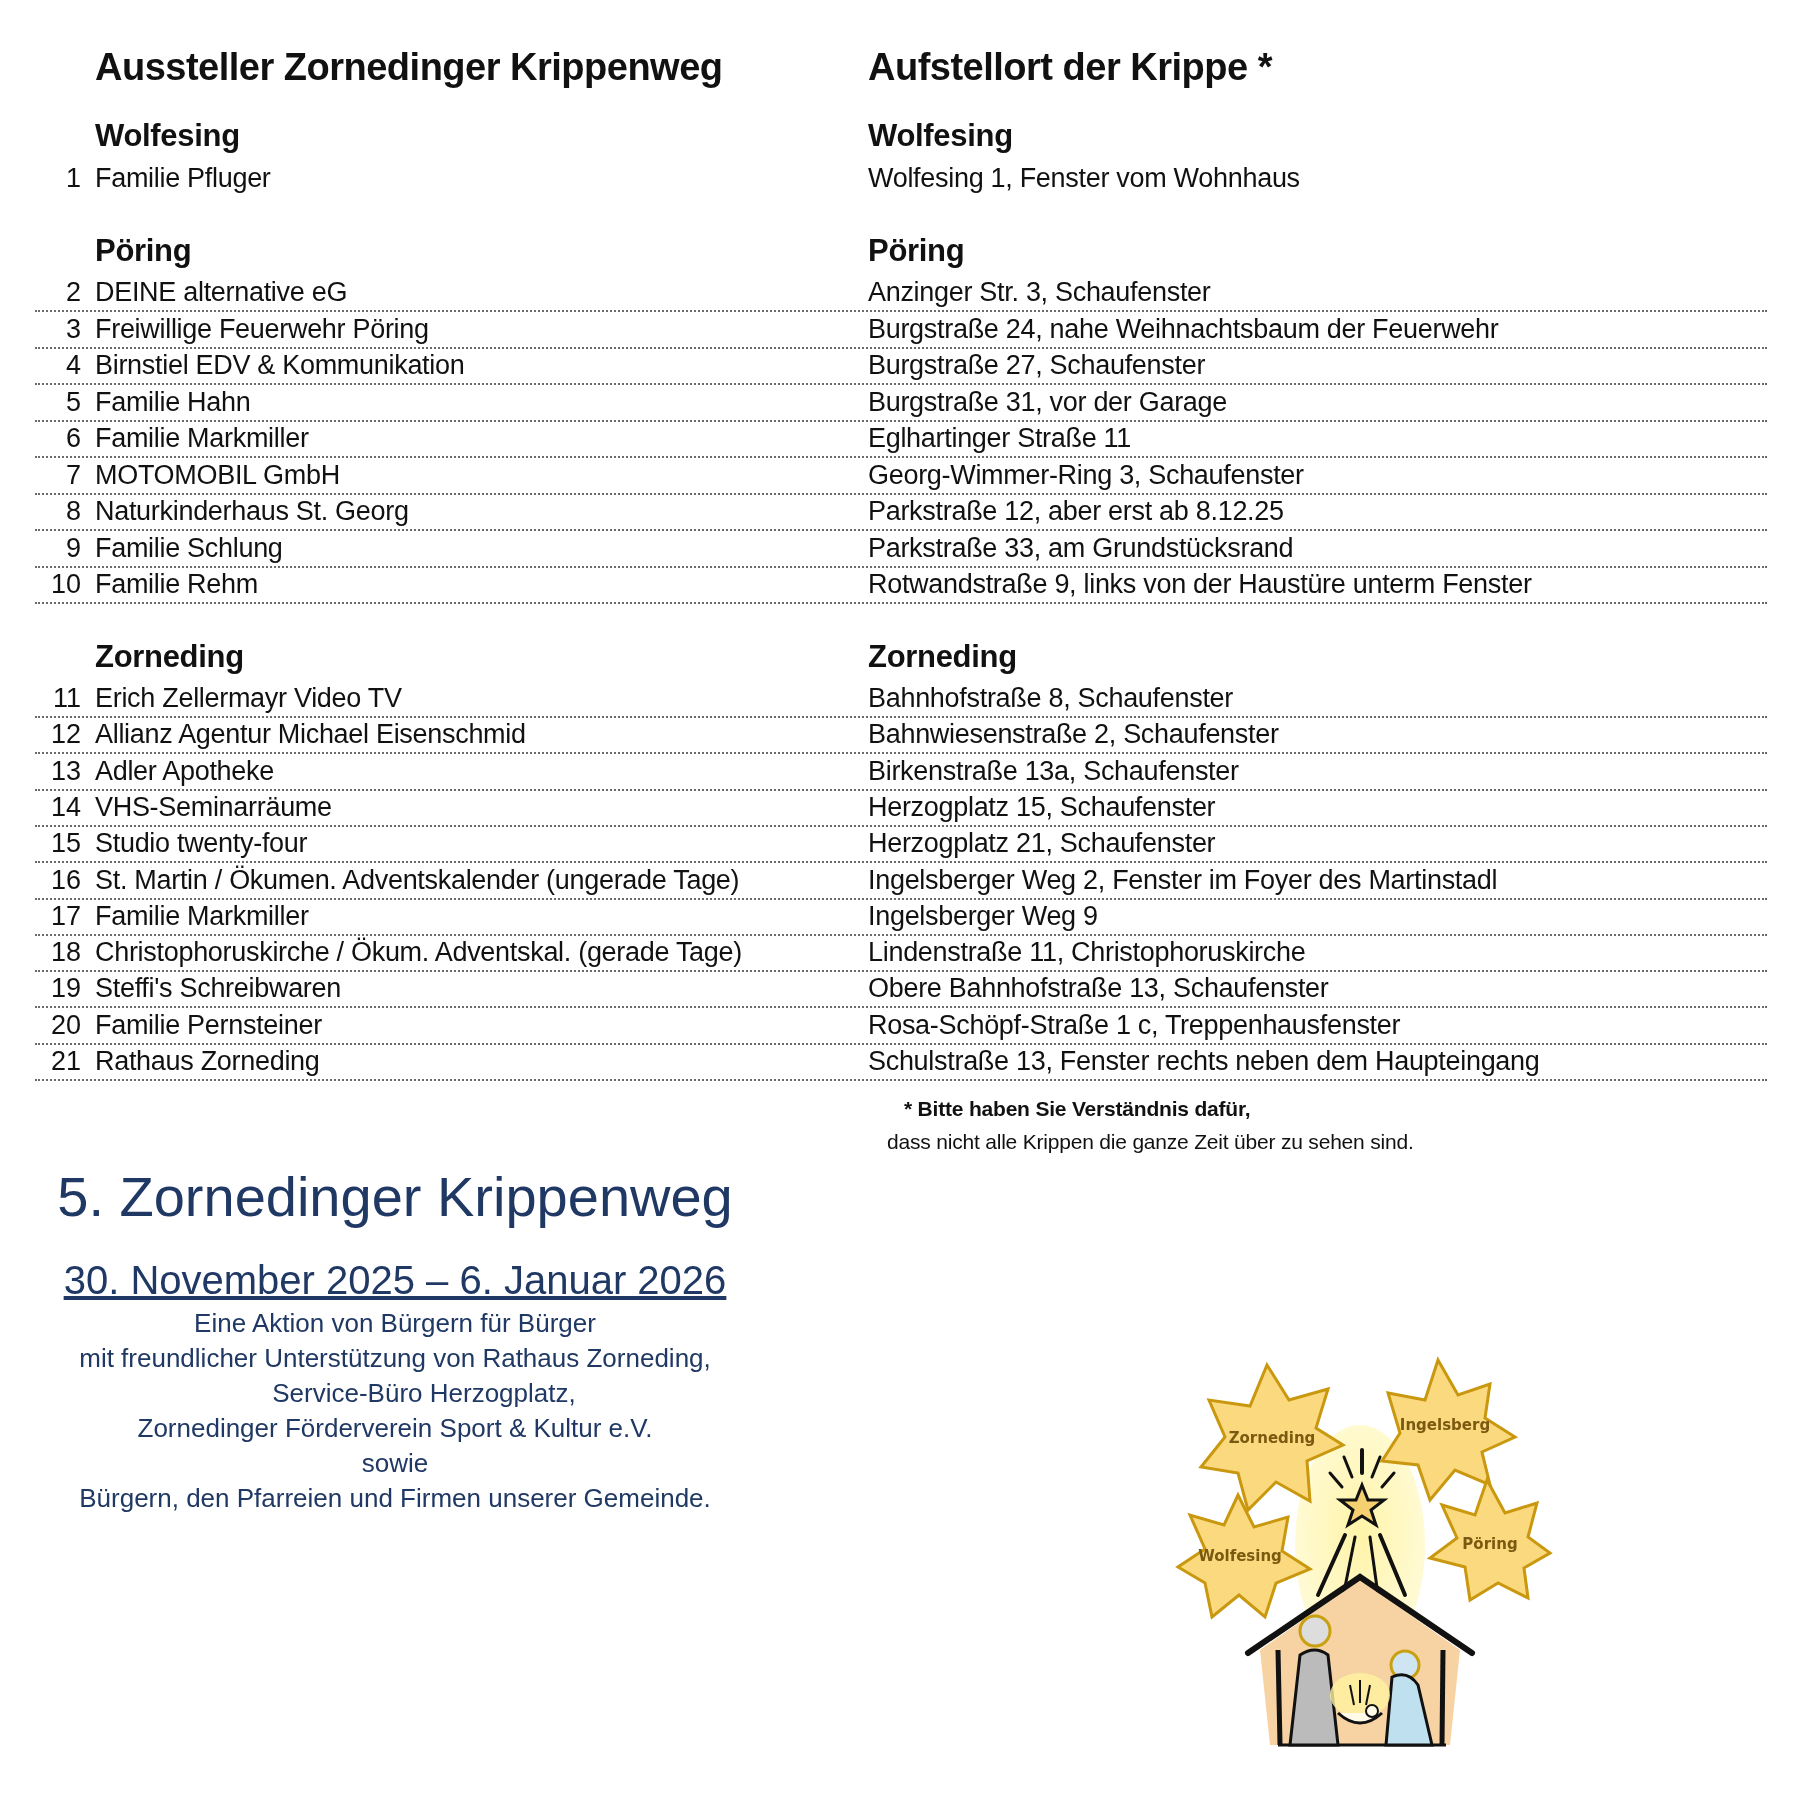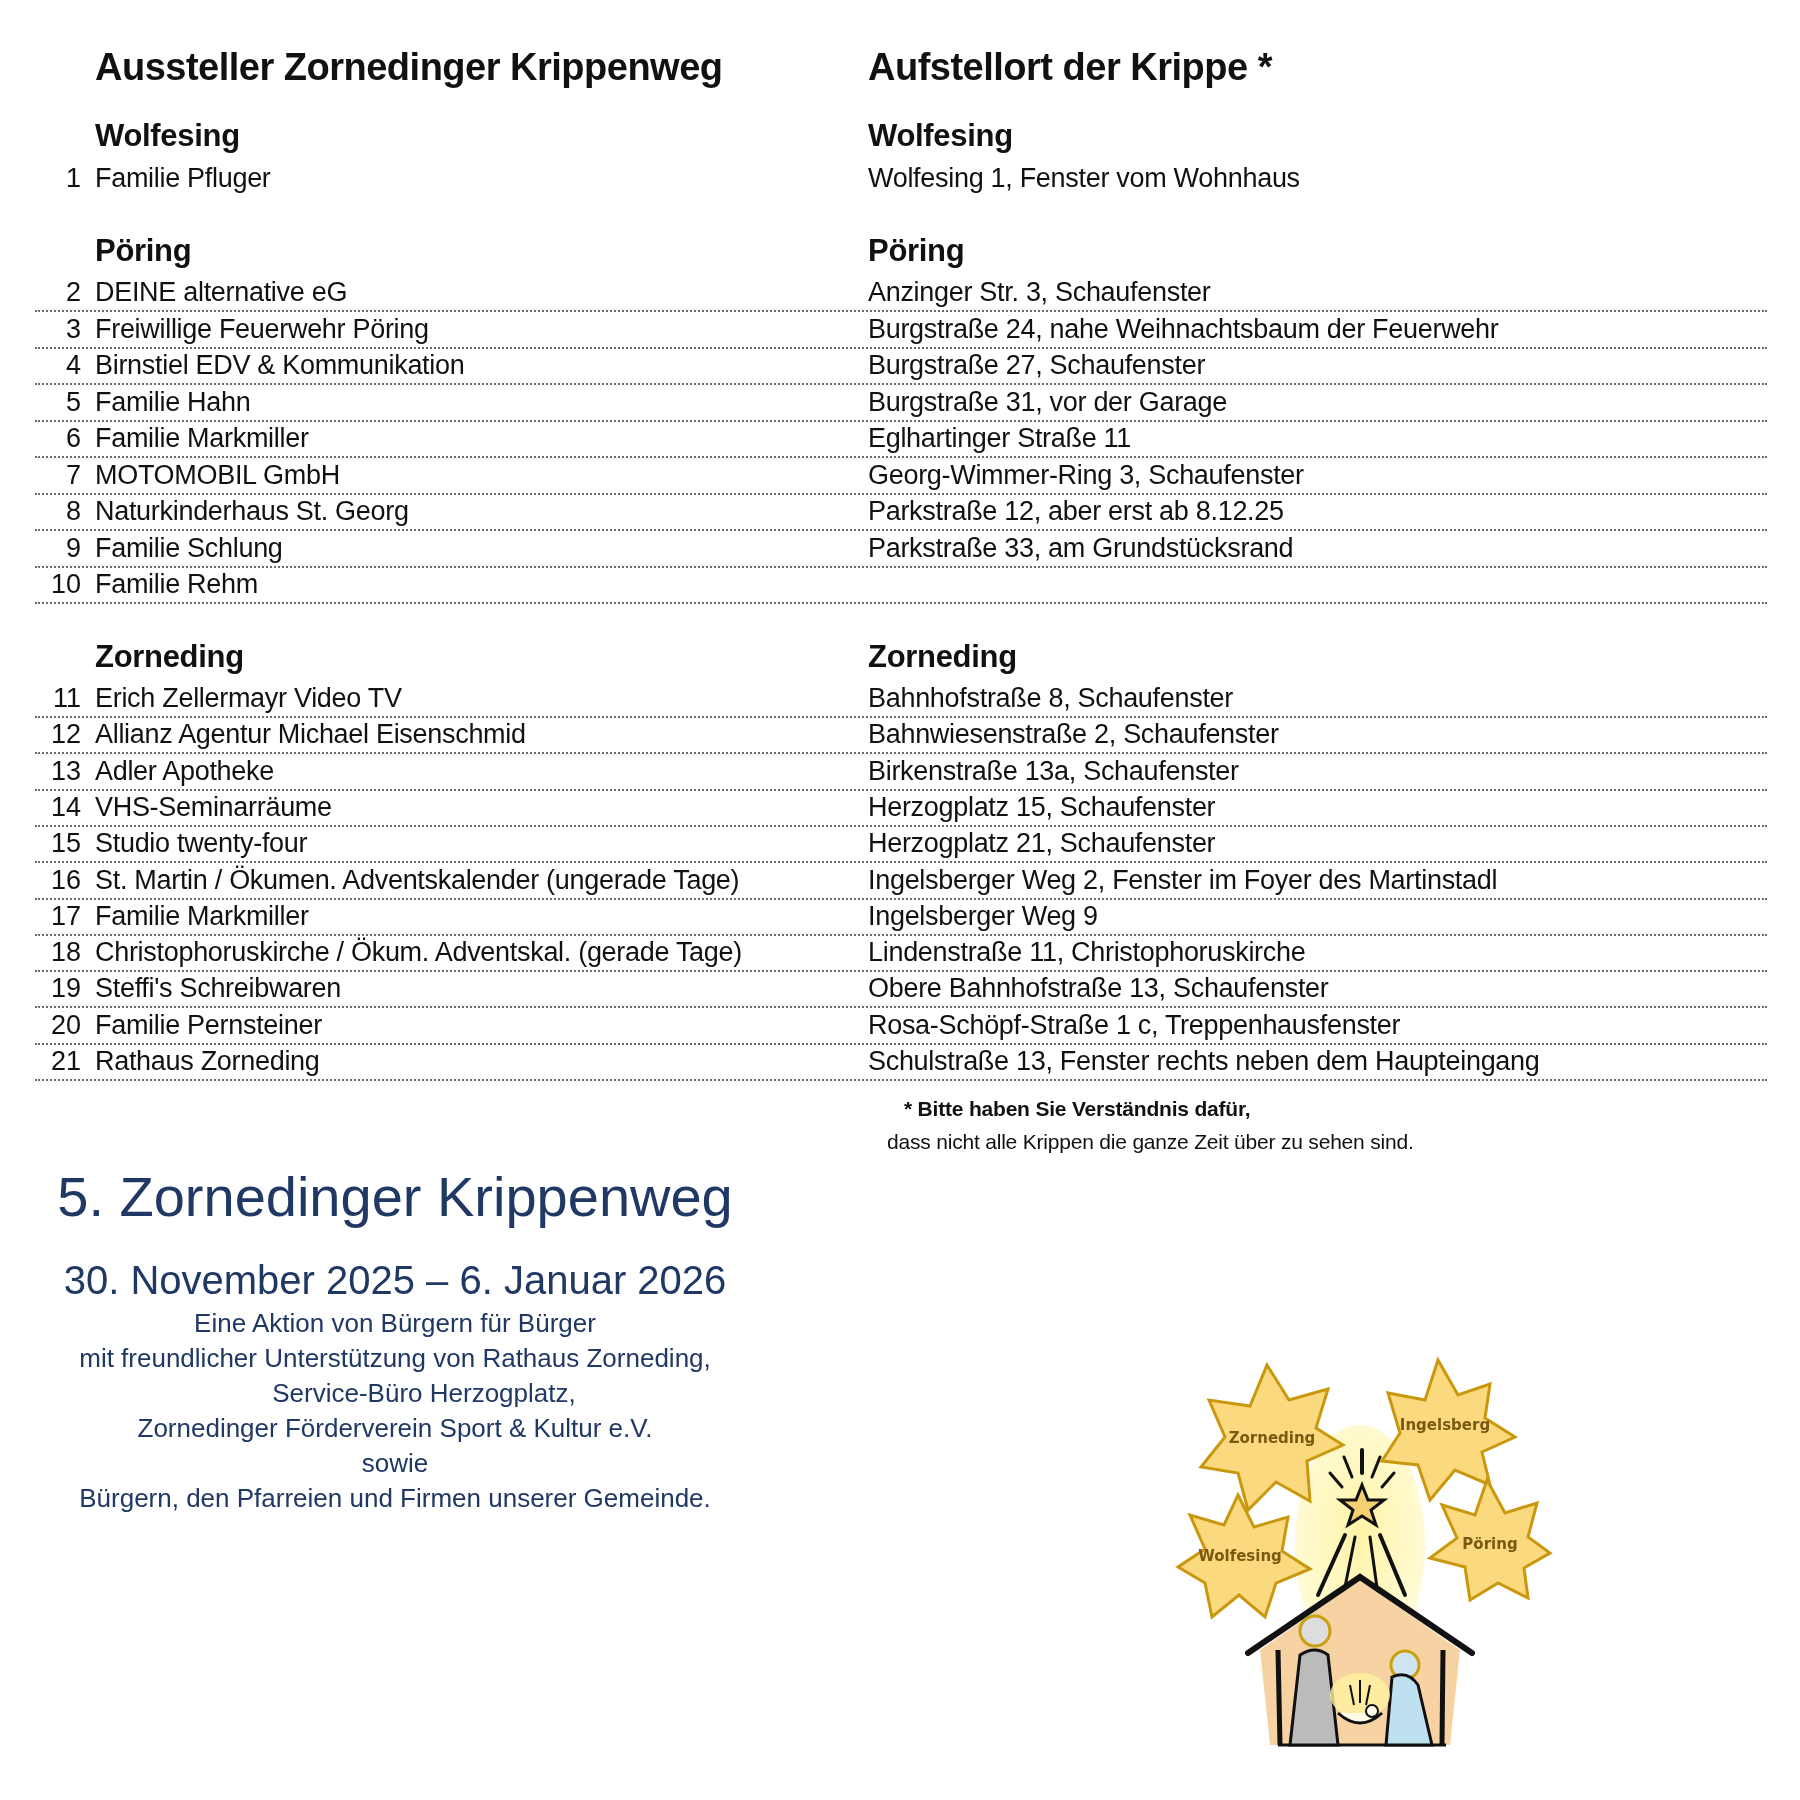--- a/index.html
+++ b/index.html
@@ -73,20 +73,21 @@
   <span class="loc">Parkstraße 12, aber erst ab 8.12.25</span>
 </div>
 <div class="row sep" style="top:529.5px;">
   <span class="num">9</span>
   <span class="name">Familie Schlung</span>
   <span class="loc">Parkstraße 33, am Grundstücksrand</span>
 </div>
 <div class="row sep" style="top:566px;">
   <span class="num">10</span>
   <span class="name">Familie Rehm</span>
+  <span class="loc">Rotwandstraße 9, links von der Haustüre unterm Fenster</span>
 </div>
 
 <div class="abs h2" style="left:95px; top:639px;">Zorneding</div>
 <div class="abs h2" style="left:868px; top:639px;">Zorneding</div>
 
 <div class="row sep" style="top:680px;">
   <span class="num">11</span>
   <span class="name">Erich Zellermayr Video TV</span>
   <span class="loc">Bahnhofstraße 8, Schaufenster</span>
 </div>
@@ -138,21 +139,21 @@
 <div class="row sep" style="top:1043px;">
   <span class="num">21</span>
   <span class="name">Rathaus Zorneding</span>
   <span class="loc">Schulstraße 13, Fenster rechts neben dem Haupteingang</span>
 </div>
 
 <div class="abs foot" style="left:904px; top:1097px;font-weight:bold;">* Bitte haben Sie Verständnis dafür,</div>
 <div class="abs foot" style="left:887px; top:1130px;">dass nicht alle Krippen die ganze Zeit über zu sehen sind.</div>
 
 <div class="abs navy promo-title" style="top:1164px;">5. Zornedinger Krippenweg</div>
-<div class="abs navy promo-date" style="top:1258px;">30. November 2025 – 6. Januar 2026</div>
+<div class="abs navy promo-date" style="top:1258px;text-decoration:underline;">30. November 2025 – 6. Januar 2026</div>
 <div class="abs navy promo-line" style="top:1308px;">Eine Aktion von Bürgern für Bürger</div>
 <div class="abs navy promo-line" style="top:1343px;">mit freundlicher Unterstützung von Rathaus Zorneding,</div>
 <div class="abs navy promo-line" style="top:1378px;margin-left:29px;">Service-Büro Herzogplatz,</div>
 <div class="abs navy promo-line" style="top:1413px;">Zornedinger Förderverein Sport &amp; Kultur e.V.</div>
 <div class="abs navy promo-line" style="top:1448px;">sowie</div>
 <div class="abs navy promo-line" style="top:1483px;">Bürgern, den Pfarreien und Firmen unserer Gemeinde.</div>
 
 <div class="illus">
   <svg width="440" height="440" viewBox="0 0 440 440" xmlns="http://www.w3.org/2000/svg">
     <defs>

